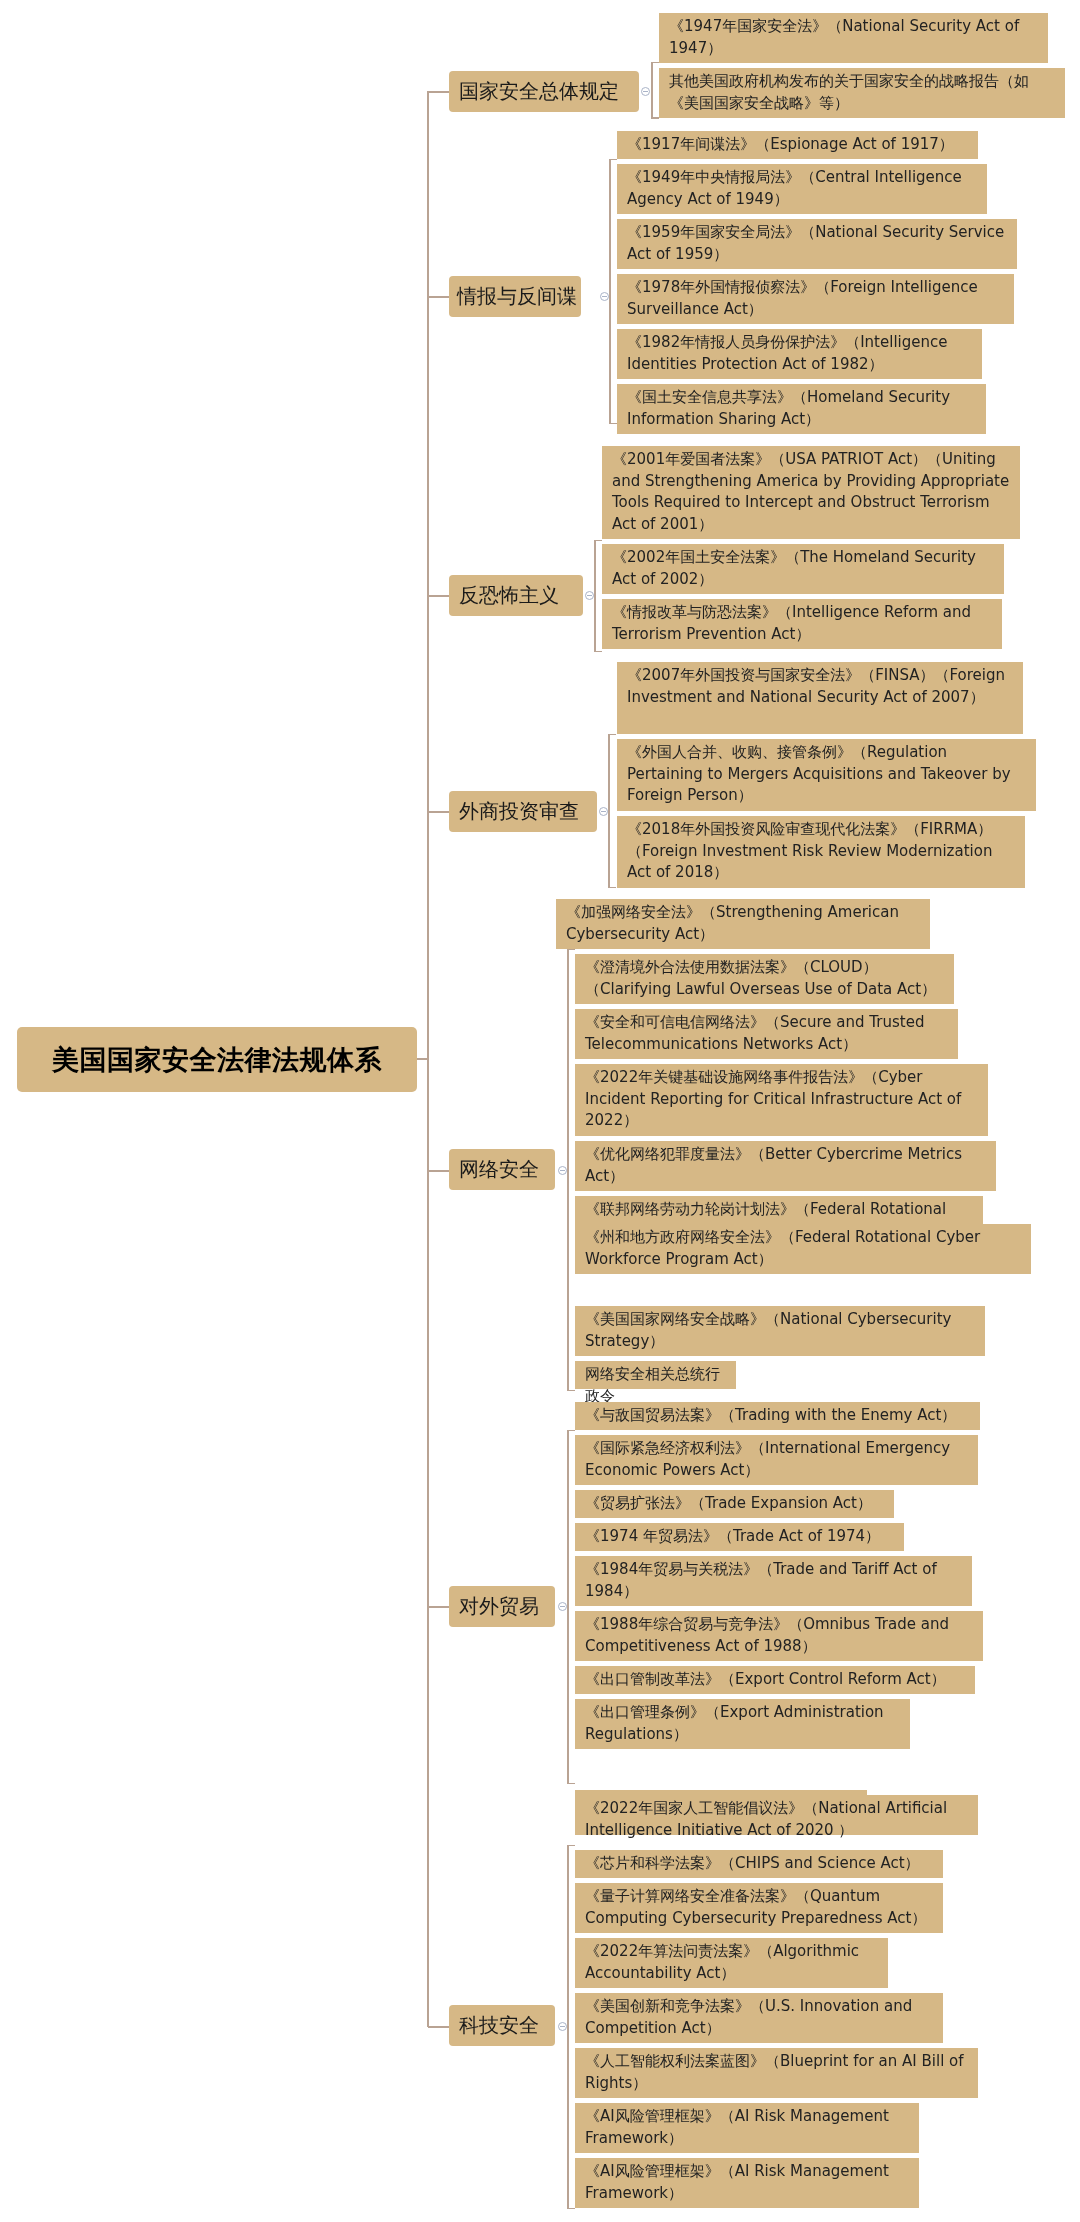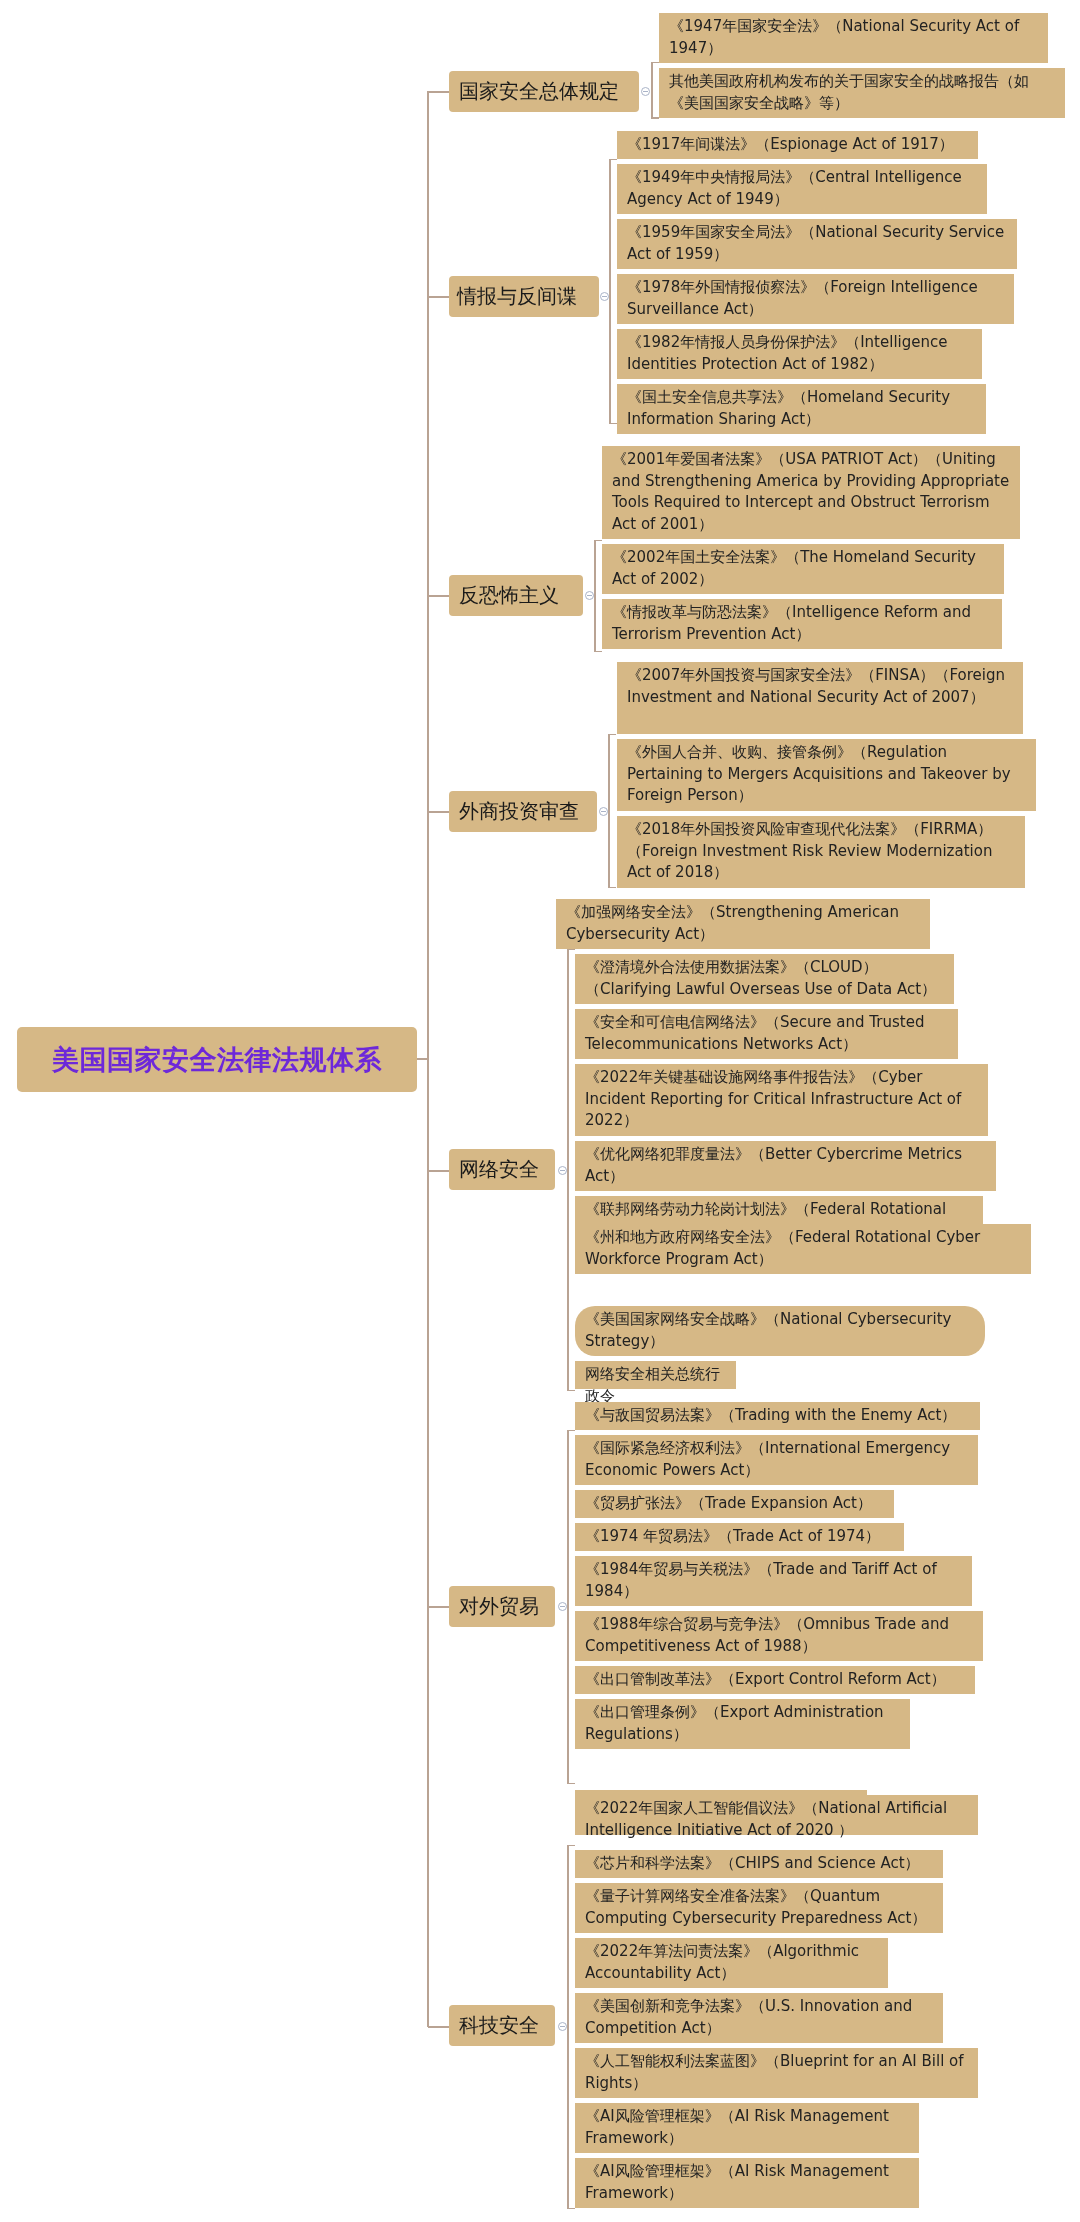--- a/index.html
+++ b/index.html
@@ -1,20 +1,20 @@
 <!DOCTYPE html>
 <html><head>
 <meta charset="utf-8">
 <style>
   html, body { margin: 0; padding: 0; background: #ffffff; }
   body { width: 1080px; height: 2222px; position: relative; overflow: hidden;
          font-family: "DejaVu Sans", "Liberation Sans", sans-serif; color: #1a1a1a; }
   .root { position: absolute; left: 17px; top: 1027px; width: 400px; height: 65px;
           background: #D6B886; border-radius: 5px; display: flex; align-items: center; justify-content: center;
-          font-size: 27px; font-weight: bold; color: #6d28d9; letter-spacing: 0.5px; }
+          font-size: 27px; font-weight: bold; color: #000000; letter-spacing: 0.5px; }
   .cat { position: absolute; left: 449px; height: 41px; background: #D6B886; border-radius: 4px;
          display: flex; align-items: center; padding: 0 10px; box-sizing: border-box;
          font-size: 20px; color: #1a1a1a; white-space: nowrap; }
   .leaf { position: absolute; background: #D6B886; box-sizing: border-box;
           padding: 3px 10px 3px 10px; font-size: 15px; line-height: 21.5px; color: #222; }
   .line { position: absolute; background: #B9A393; }
   .collapse { position: absolute; width: 9px; height: 9px; border: 1px solid #aab4c8; border-radius: 50%;
               background: #fff; box-sizing: border-box; }
   .collapse::after { content: ""; position: absolute; left: 1px; right: 1px; top: 3px; height: 1px; background: #aab4c8; }
 </style>
@@ -32,21 +32,21 @@
   <span>国家安全总体规定</span>
 </div>
 <div class="collapse" style="left:641px; top:87px;"></div>
 <div class="line" style="left:651px; top:62px; width:2px; height:57px;"></div>
 <div class="line" style="left:651px; top:62px; width:8px; height:1px;"></div>
 <div class="line" style="left:651px; top:117px; width:8px; height:1px;"></div>
 <div class="leaf" style="left:659px; top:13px; width:389px; height:50px;"><span>《1947年国家安全法》（National Security Act of 1947）</span></div>
 <div class="leaf" style="left:659px; top:68px; width:406px; height:50px;"><span>其他美国政府机构发布的关于国家安全的战略报告（如《美国国家安全战略》等）</span></div>
 
 <div class="line" style="left:428px; top:296px; width:21px; height:2px;"></div>
-<div class="cat" style="top:276px; width:150px;padding-left:8px;">
+<div class="cat" style="top:276px; width:132px;padding-left:8px;">
   <span>情报与反间谍</span>
 </div>
 <div class="collapse" style="left:600px; top:292px;"></div>
 <div class="line" style="left:609px; top:159px; width:2px; height:265px;"></div>
 <div class="leaf" style="left:617px; top:131px; width:361px; height:28px;"><span>《1917年间谍法》（Espionage Act of 1917）</span></div>
 <div class="leaf" style="left:617px; top:164px; width:370px; height:50px;"><span>《1949年中央情报局法》（Central Intelligence Agency Act of 1949）</span></div>
 <div class="leaf" style="left:617px; top:219px; width:400px; height:50px;"><span>《1959年国家安全局法》（National Security Service Act of 1959）</span></div>
 <div class="leaf" style="left:617px; top:274px; width:397px; height:50px;"><span>《1978年外国情报侦察法》（Foreign Intelligence Surveillance Act）</span></div>
 <div class="leaf" style="left:617px; top:329px; width:365px; height:50px;"><span>《1982年情报人员身份保护法》（Intelligence Identities Protection Act of 1982）</span></div>
 <div class="leaf" style="left:617px; top:384px; width:369px; height:50px;"><span>《国土安全信息共享法》（Homeland Security Information Sharing Act）</span></div>
@@ -77,21 +77,21 @@
 </div>
 <div class="collapse" style="left:558px; top:1166px;"></div>
 <div class="line" style="left:567px; top:949px; width:2px; height:442px;"></div>
 <div class="leaf" style="left:556px; top:899px; width:374px; height:50px;"><span>《加强网络安全法》（Strengthening American Cybersecurity Act）</span></div>
 <div class="leaf" style="left:575px; top:954px; width:379px; height:50px;"><span>《澄清境外合法使用数据法案》（CLOUD）（Clarifying Lawful Overseas Use of Data Act）</span></div>
 <div class="leaf" style="left:575px; top:1009px; width:383px; height:50px;"><span>《安全和可信电信网络法》（Secure and Trusted Telecommunications Networks Act）</span></div>
 <div class="leaf" style="left:575px; top:1064px; width:413px; height:72px;"><span>《2022年关键基础设施网络事件报告法》（Cyber Incident Reporting for Critical Infrastructure Act of 2022）</span></div>
 <div class="leaf" style="left:575px; top:1141px; width:421px; height:50px;"><span>《优化网络犯罪度量法》（Better Cybercrime Metrics Act）</span></div>
 <div class="leaf" style="left:575px; top:1196px; width:408px; height:50px;"><span>《联邦网络劳动力轮岗计划法》（Federal Rotational Cyber Workforce Program Act）</span></div>
 <div class="leaf" style="left:575px; top:1224px; width:456px; height:50px;"><span>《州和地方政府网络安全法》（Federal Rotational Cyber Workforce Program Act）</span></div>
-<div class="leaf" style="left:575px; top:1306px; width:410px; height:50px;border-radius:20px;"><span>《美国国家网络安全战略》（National Cybersecurity Strategy）</span></div>
+<div class="leaf" style="left:575px; top:1306px; width:410px; height:50px;"><span>《美国国家网络安全战略》（National Cybersecurity Strategy）</span></div>
 <div class="leaf" style="left:575px; top:1361px; width:161px; height:28px;"><span>网络安全相关总统行政令</span></div>
 
 <div class="line" style="left:428px; top:1606px; width:21px; height:2px;"></div>
 <div class="cat" style="top:1586px; width:106px;">
   <span>对外贸易</span>
 </div>
 <div class="collapse" style="left:558px; top:1602px;"></div>
 <div class="line" style="left:567px; top:1430px; width:2px; height:354px;"></div>
 <div class="leaf" style="left:575px; top:1402px; width:405px; height:28px;"><span>《与敌国贸易法案》（Trading with the Enemy Act）</span></div>
 <div class="leaf" style="left:575px; top:1435px; width:403px; height:50px;"><span>《国际紧急经济权利法》（International Emergency Economic Powers Act）</span></div>

